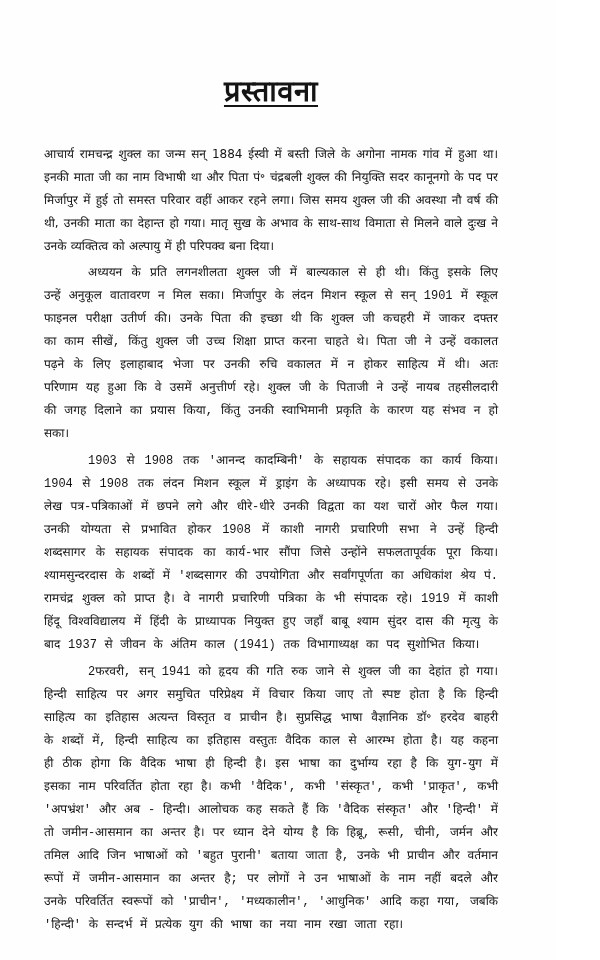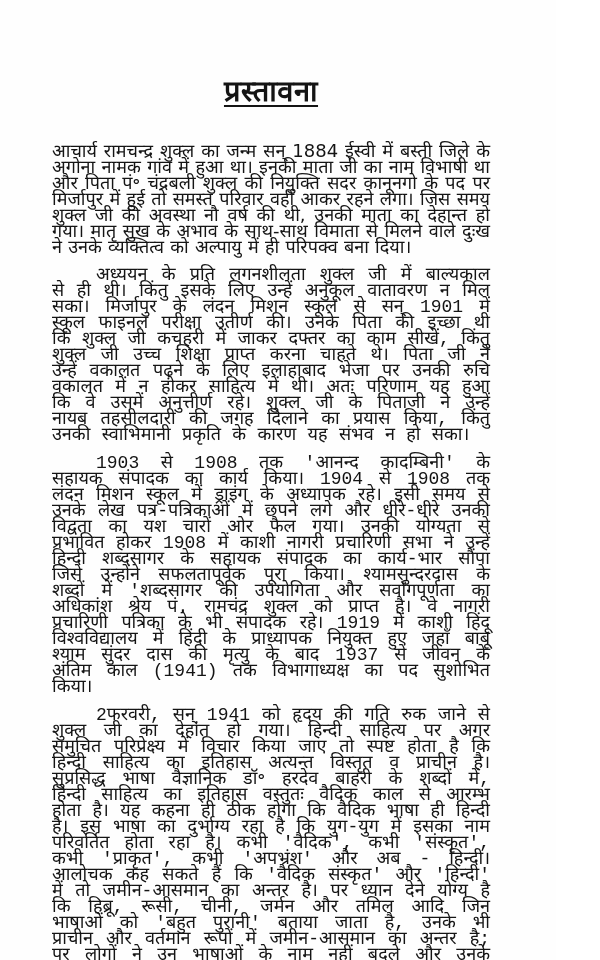--- a/index.html
+++ b/index.html
@@ -27,23 +27,23 @@
     font-weight: 700;
     margin: 0 0 34px 0;
     letter-spacing: 0.5px;
   }
   .doc-title span {
     text-decoration: underline;
     text-underline-offset: 4px;
     text-decoration-thickness: 2px;
   }
   .body-text p {
-    margin: 12px;
-    font-size: 18px;
-    line-height: 16px;
+    margin: 4px;
+    font-size: 12px;
+    line-height: 23px;
     text-align: justify;
     word-spacing: 0.5px;
   }
   .body-text p.indent {
     text-indent: 44px;
     font-family: Liberation Mono, monospace;
   }
 </style>
 </head>
 <body>

